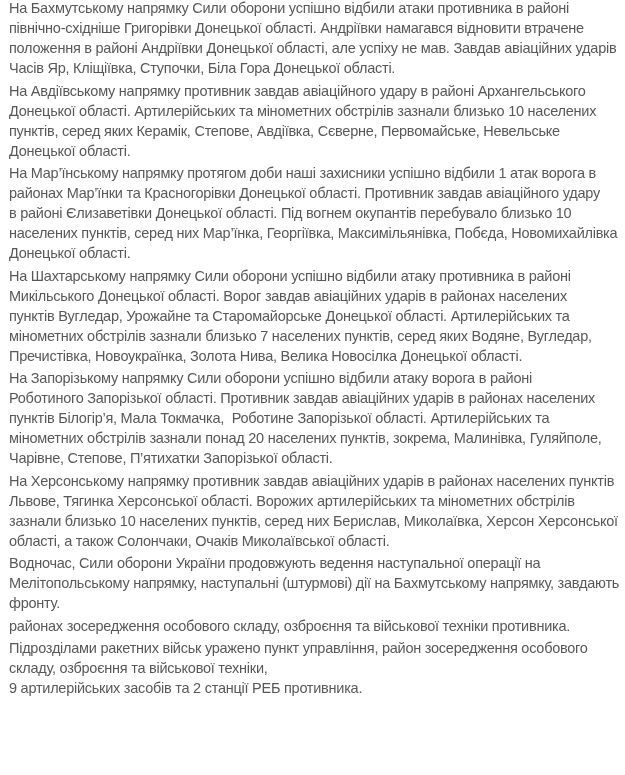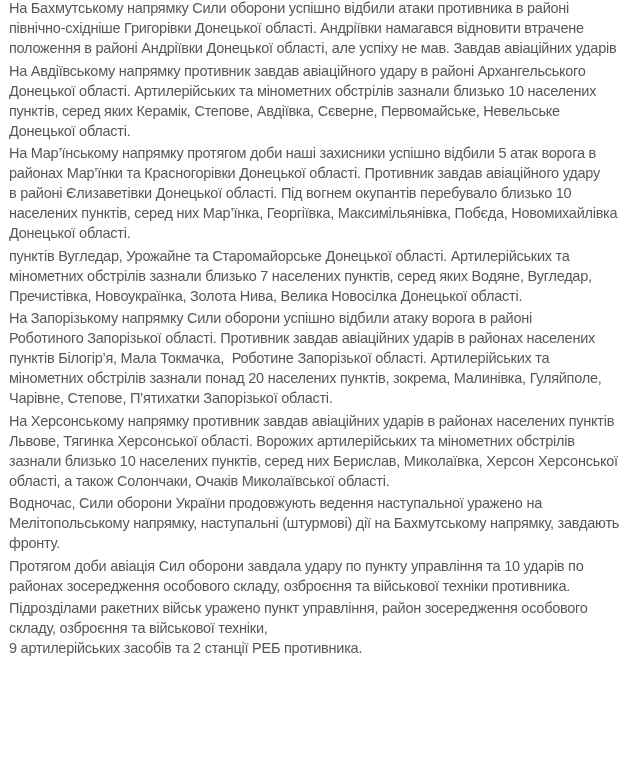--- a/index.html
+++ b/index.html
@@ -33,59 +33,61 @@
   }
 </style>
 </head>
 <body style="background: rgb(255, 255, 255);">
 
 <div id="article" class="article" style="color: rgb(88, 88, 88);">
     <p>
       <span class="line">На Бахмутському напрямку Сили оборони успішно відбили атаки противника в районі</span>
       <span class="line">північно-східніше Григорівки Донецької області. Андріївки намагався відновити втрачене</span>
       <span class="line">положення в районі Андріївки Донецької області, але успіху не мав. Завдав авіаційних ударів</span>
+      <span class="line">Часів Яр, Кліщіївка, Ступочки, Біла Гора Донецької області.</span>
     </p>
     <p>
       <span class="line">На Авдіївському напрямку противник завдав авіаційного удару в районі Архангельського</span>
       <span class="line">Донецької області. Артилерійських та мінометних обстрілів зазнали близько 10 населених</span>
       <span class="line">пунктів, серед яких Керамік, Степове, Авдіївка, Сєверне, Первомайське, Невельське</span>
       <span class="line">Донецької області.</span>
     </p>
     <p>
-      <span class="line">На Мар’їнському напрямку протягом доби наші захисники успішно відбили 5 атак ворога в</span>
+      <span class="line">На Мар’їнському напрямку протягом доби наші захисники успішно відбили 1 атак ворога в</span>
       <span class="line">районах Мар’їнки та Красногорівки Донецької області. Противник завдав авіаційного удару</span>
       <span class="line">в районі Єлизаветівки Донецької області. Під вогнем окупантів перебувало близько 10</span>
       <span class="line">населених пунктів, серед них Мар’їнка, Георгіївка, Максимільянівка, Побєда, Новомихайлівка</span>
       <span class="line">Донецької області.</span>
     </p>
     <p>
+      <span class="line">На Шахтарському напрямку Сили оборони успішно відбили атаку противника в районі</span>
+      <span class="line">Микільського Донецької області. Ворог завдав авіаційних ударів в районах населених</span>
       <span class="line">пунктів Вугледар, Урожайне та Старомайорське Донецької області. Артилерійських та</span>
       <span class="line">мінометних обстрілів зазнали близько 7 населених пунктів, серед яких Водяне, Вугледар,</span>
       <span class="line">Пречистівка, Новоукраїнка, Золота Нива, Велика Новосілка Донецької області.</span>
     </p>
     <p>
       <span class="line">На Запорізькому напрямку Сили оборони успішно відбили атаку ворога в районі</span>
       <span class="line">Роботиного Запорізької області. Противник завдав авіаційних ударів в районах населених</span>
       <span class="line">пунктів Білогір’я, Мала Токмачка,  Роботине Запорізької області. Артилерійських та</span>
       <span class="line">мінометних обстрілів зазнали понад 20 населених пунктів, зокрема, Малинівка, Гуляйполе,</span>
       <span class="line">Чарівне, Степове, П’ятихатки Запорізької області.</span>
     </p>
     <p>
       <span class="line">На Херсонському напрямку противник завдав авіаційних ударів в районах населених пунктів</span>
       <span class="line">Львове, Тягинка Херсонської області. Ворожих артилерійських та мінометних обстрілів</span>
       <span class="line">зазнали близько 10 населених пунктів, серед них Берислав, Миколаївка, Херсон Херсонської</span>
       <span class="line">області, а також Солончаки, Очаків Миколаївської області.</span>
     </p>
     <p>
-      <span class="line">Водночас, Сили оборони України продовжують ведення наступальної уражено на</span>
+      <span class="line">Водночас, Сили оборони України продовжують ведення наступальної операції на</span>
       <span class="line">Мелітопольському напрямку, наступальні (штурмові) дії на Бахмутському напрямку, завдають</span>
       <span class="line">фронту.</span>
     </p>
     <p>
-      <span class="line">Протягом доби авіація Сил оборони завдала удару по пункту управління та 10 ударів по</span>
       <span class="line">районах зосередження особового складу, озброєння та військової техніки противника.</span>
     </p>
     <p>
       <span class="line">Підрозділами ракетних військ уражено пункт управління, район зосередження особового</span>
       <span class="line">складу, озброєння та військової техніки,</span>
       <span class="line">9 артилерійських засобів та 2 станції РЕБ противника.</span>
     </p>
   </div>
 
 </body></html>

